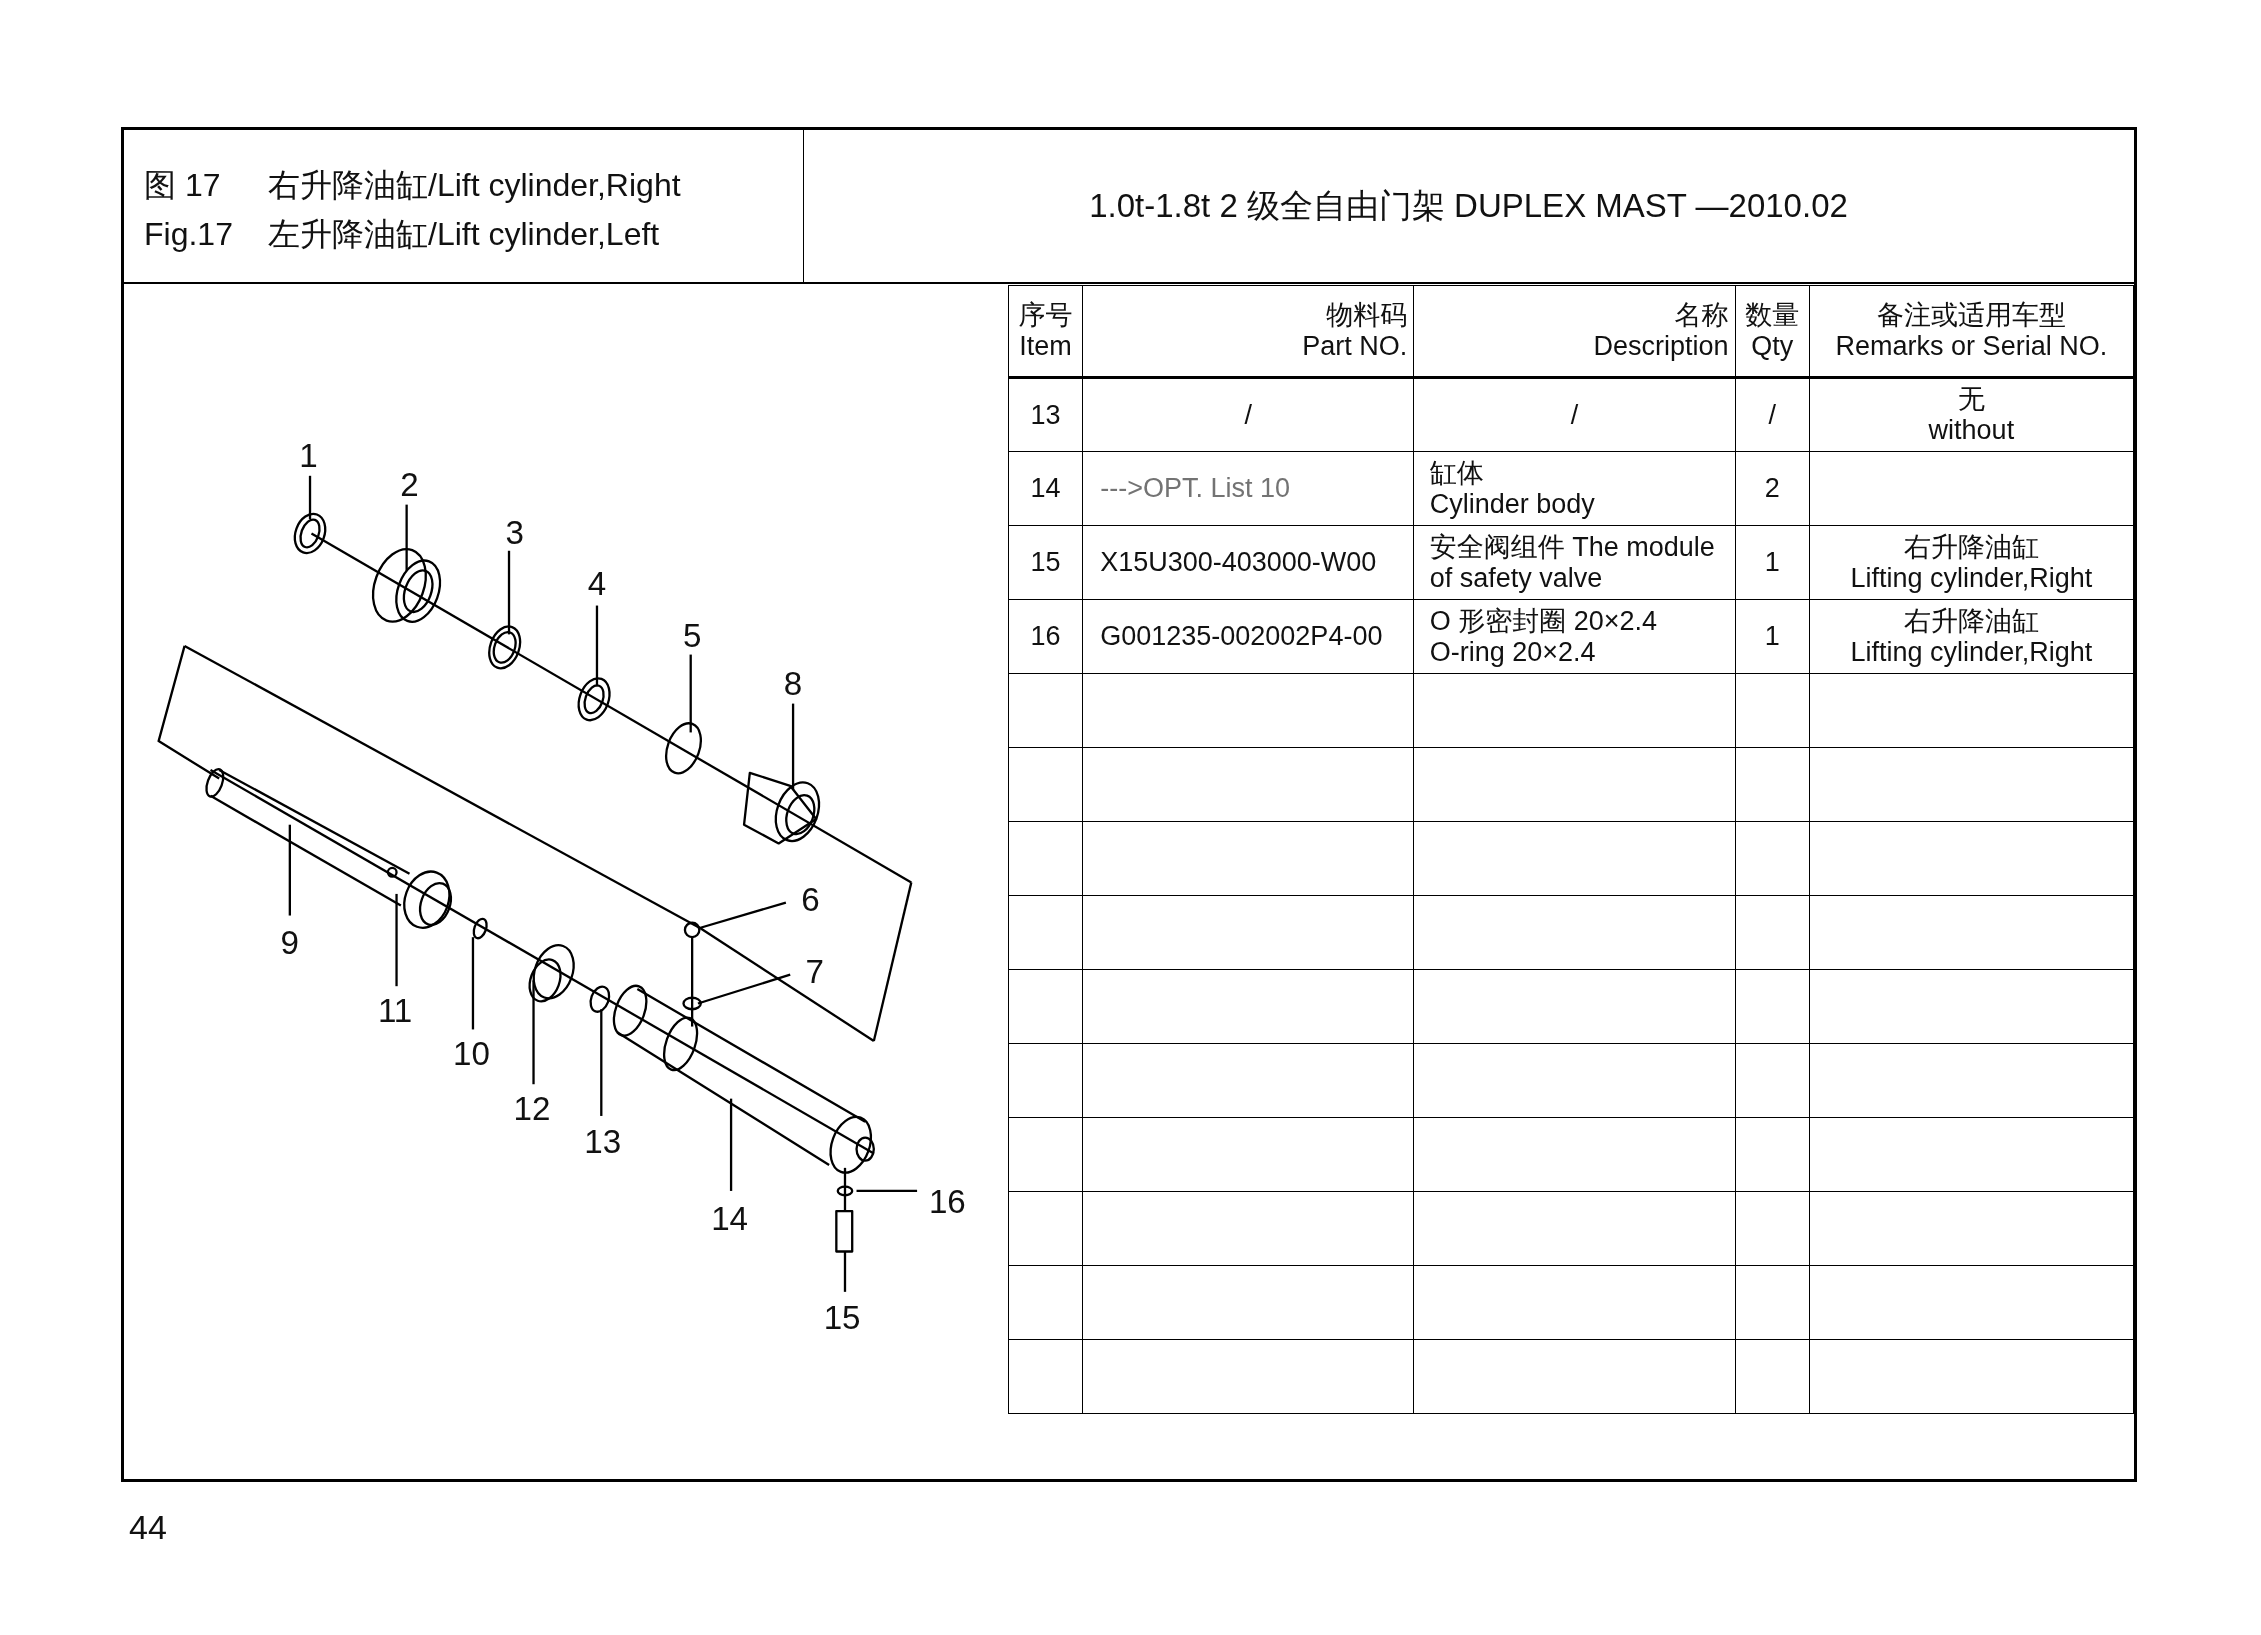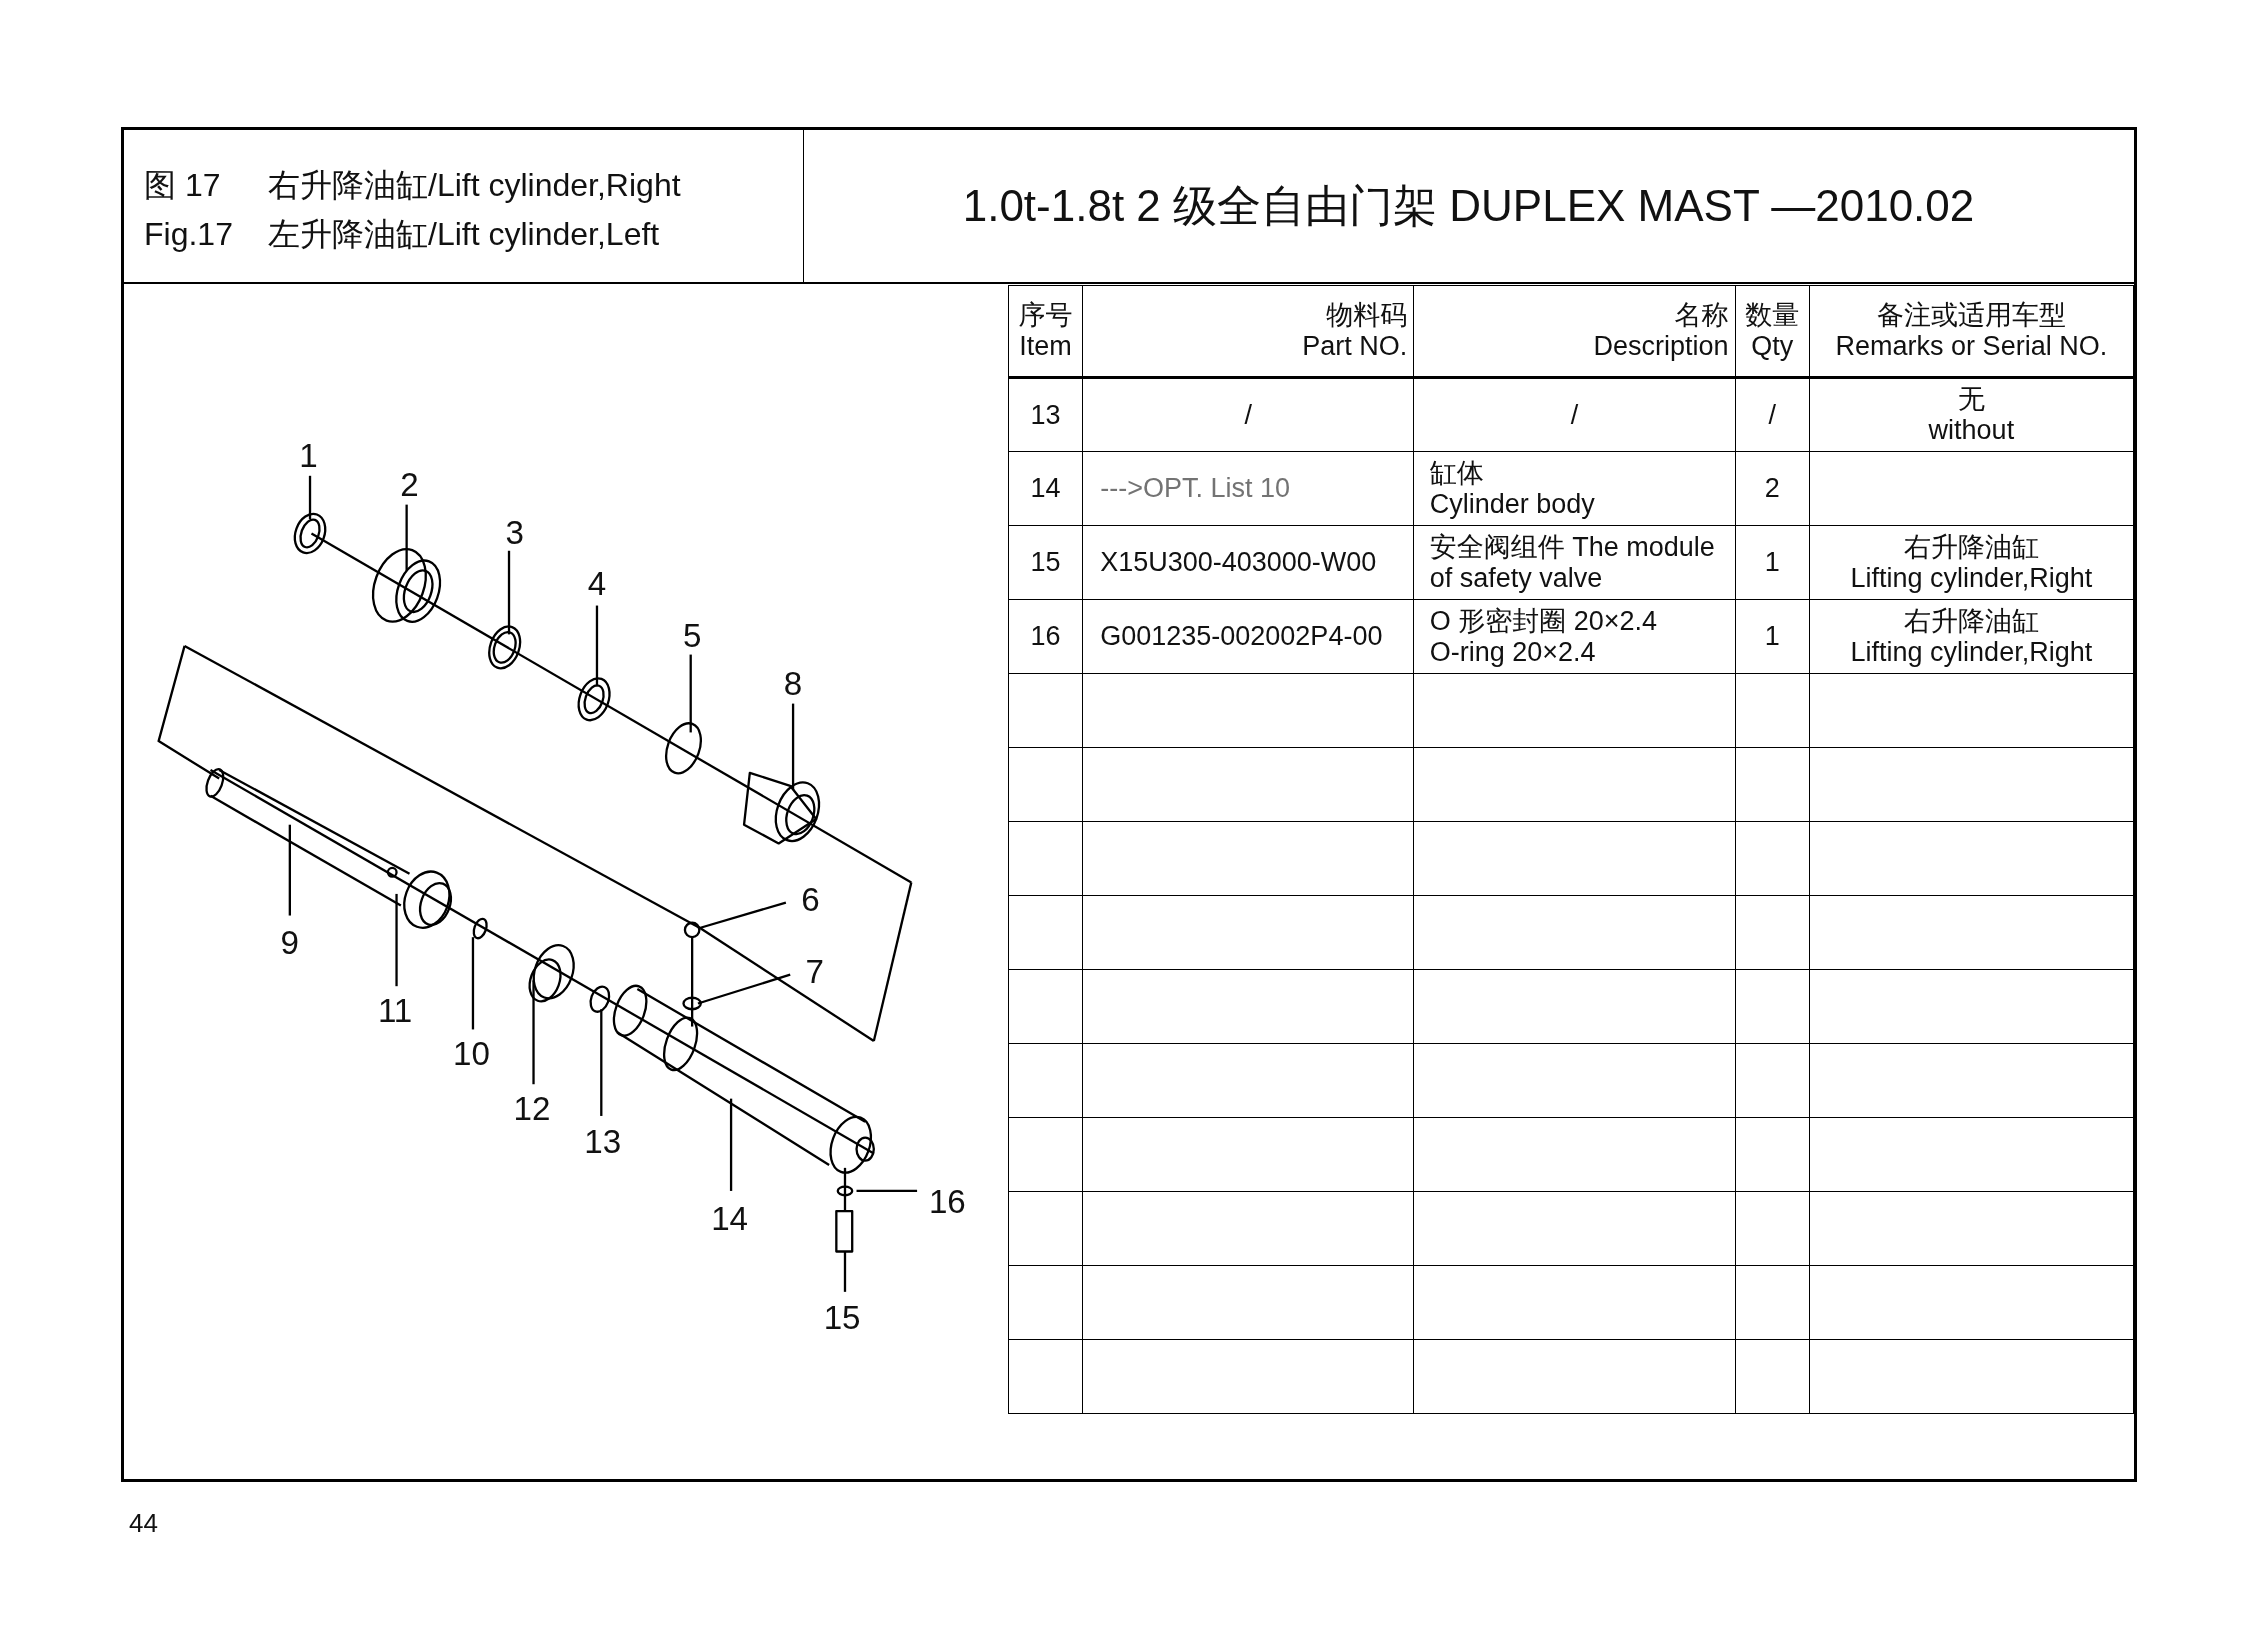--- a/index.html
+++ b/index.html
@@ -4,34 +4,34 @@
 <style>
   html,body{margin:0;padding:0;background:#fff;}
   body{width:2261px;height:1635px;position:relative;overflow:hidden;font-family:"Liberation Sans","DejaVu Sans",sans-serif;color:#111;}
   .frame{position:absolute;left:121px;top:127px;width:2016px;height:1355px;border:3.8px solid #000;box-sizing:border-box;}
   .hdr-left{position:absolute;left:121px;top:127px;width:683px;height:156px;border-right:1.5px solid #000;box-sizing:border-box;}
   .hdr-line{position:absolute;left:121px;top:282px;width:2016px;height:2.3px;background:#000;}
   .title-line{position:absolute;left:144px;font-size:32px;white-space:nowrap;}
   .t1{top:164px;}
   .t2{top:213px;}
   .title-line .lbl{display:inline-block;width:124px;}
-  .hdr-right{position:absolute;left:805px;top:130px;width:1327px;height:152px;display:flex;align-items:center;justify-content:center;font-size:44px;white-space:nowrap;}
+  .hdr-right{position:absolute;left:805px;top:130px;width:1327px;height:152px;display:flex;align-items:center;justify-content:center;font-size:33px;white-space:nowrap;}
   .diagram{position:absolute;left:0;top:0;width:2261px;height:1635px;}
   table.parts{position:absolute;left:1008px;top:285px;width:1126px;border-collapse:collapse;table-layout:fixed;}
   table.parts td{border:1.5px solid #000;font-size:27px;line-height:31px;vertical-align:middle;padding:0 6.1px;overflow:hidden;white-space:nowrap;}
   table.parts tr{height:74px;padding-left:18px;}
   table.parts tr.head{height:92px;}
   table.parts tr.head td{border-bottom:3.1px solid #000;text-align:center;}
   .c0{width:61px;text-align:center;}
   .c1{width:318px;}
   .c2{width:308px;}
   .c3{width:61px;text-align:center;}
   .c4{text-align:center;}
   .link{color:#737373;}
-  .page-num{position:absolute;left:129px;top:1508px;font-size:26px;}
+  .page-num{position:absolute;left:129px;top:1508px;font-size:34px;}
 </style>
 </head>
 <body>
 
 <div class="frame"></div>
 <div class="hdr-left"></div>
 <div class="hdr-line"></div>
 
 <div class="title-line t1">
   <span class="lbl">图 17</span><span>右升降油缸/Lift cylinder,Right</span>

